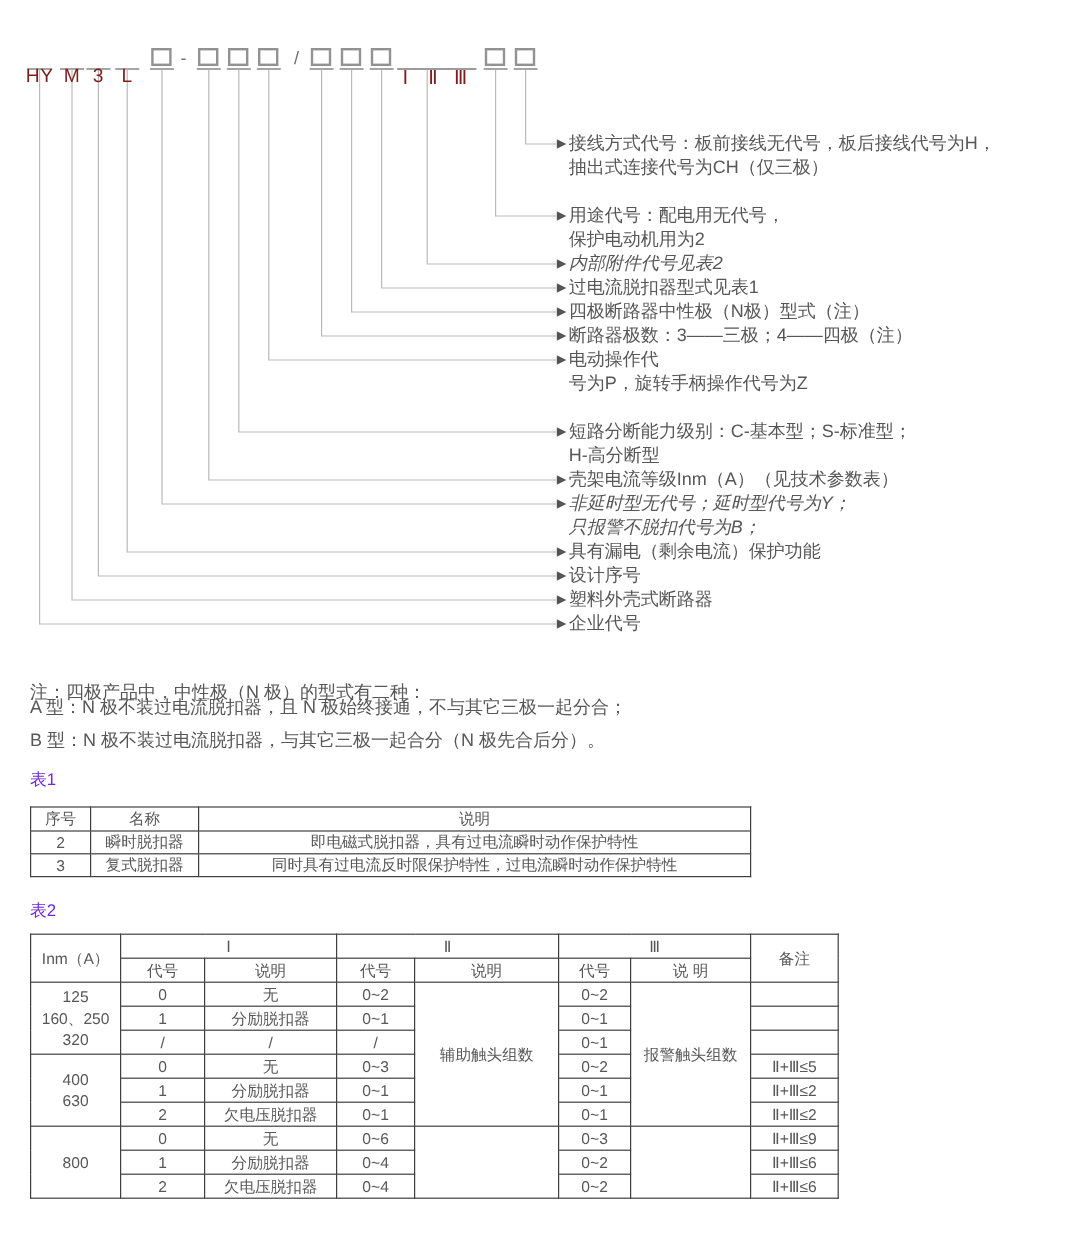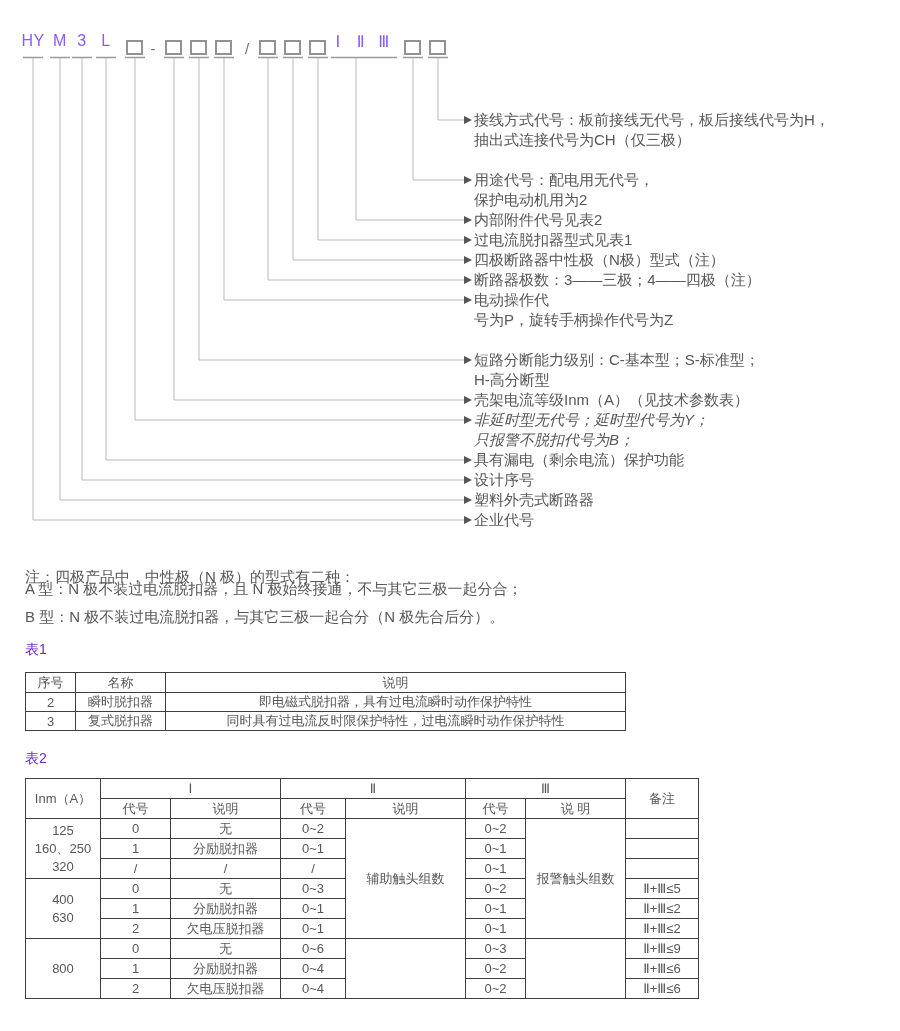--- a/index.html
+++ b/index.html
@@ -2,21 +2,21 @@
 <html><head>
 <meta charset="utf-8">
 <style>
   * { margin:0; padding:0; box-sizing:border-box; }
   html,body { background:#ffffff; }
   .page {
     position:relative; width:900px; height:1031px; background:#fff;
     font-family:"Liberation Sans", sans-serif; color:#555; overflow:hidden;
   }
   
-  .sym  { position:absolute; top:32px; transform:translateX(-50%); font-size:16px; color:#8b5cf6; letter-spacing:0.5px; white-space:nowrap; }
+  .sym  { position:absolute; top:55px; transform:translateX(-50%); font-size:16px; color:#7f1d1d; letter-spacing:0.5px; white-space:nowrap; }
   .codebox { position:absolute; top:40px; width:17px; height:15px; border:2px solid #929292; background:#fff; }
   .sep  { position:absolute; top:40px; transform:translateX(-50%); font-size:15px; color:#6f6f6f; }
   svg.leads { position:absolute; left:0; top:0; }
   .dlabel { position:absolute; left:474px; font-size:15px; line-height:20px; color:#575757; white-space:nowrap; }
   
   .note { position:absolute; left:25px; font-size:15px; color:#575757; white-space:nowrap; }
   
   .caption { position:absolute; left:25px; font-size:14px; color:#6d28d9; }
   table.t { position:absolute; border-collapse:collapse; table-layout:fixed; color:#575757; background:#fff; }
   table.t th, table.t td {
@@ -125,21 +125,21 @@
         </div>
         <div class="dlabel" style="top: 270px;">
           <div>断路器极数：3——三极；4——四极（注）</div>
         </div>
         <div class="dlabel" style="top: 250px;">
           <div>四极断路器中性极（N极）型式（注）</div>
         </div>
         <div class="dlabel" style="top: 230px;">
           <div>过电流脱扣器型式见表1</div>
         </div>
-        <div class="dlabel" style="top: 210px;">
+        <div class="dlabel" style="top: 210px; font-style: italic;">
           <div>内部附件代号见表2</div>
         </div>
         <div class="dlabel" style="top: 170px;">
           <div>用途代号：配电用无代号，</div>
           <div>保护电动机用为2</div>
         </div>
         <div class="dlabel" style="top: 110px;">
           <div>接线方式代号：板前接线无代号，板后接线代号为H，</div>
           <div>抽出式连接代号为CH（仅三极）</div>
         </div>

